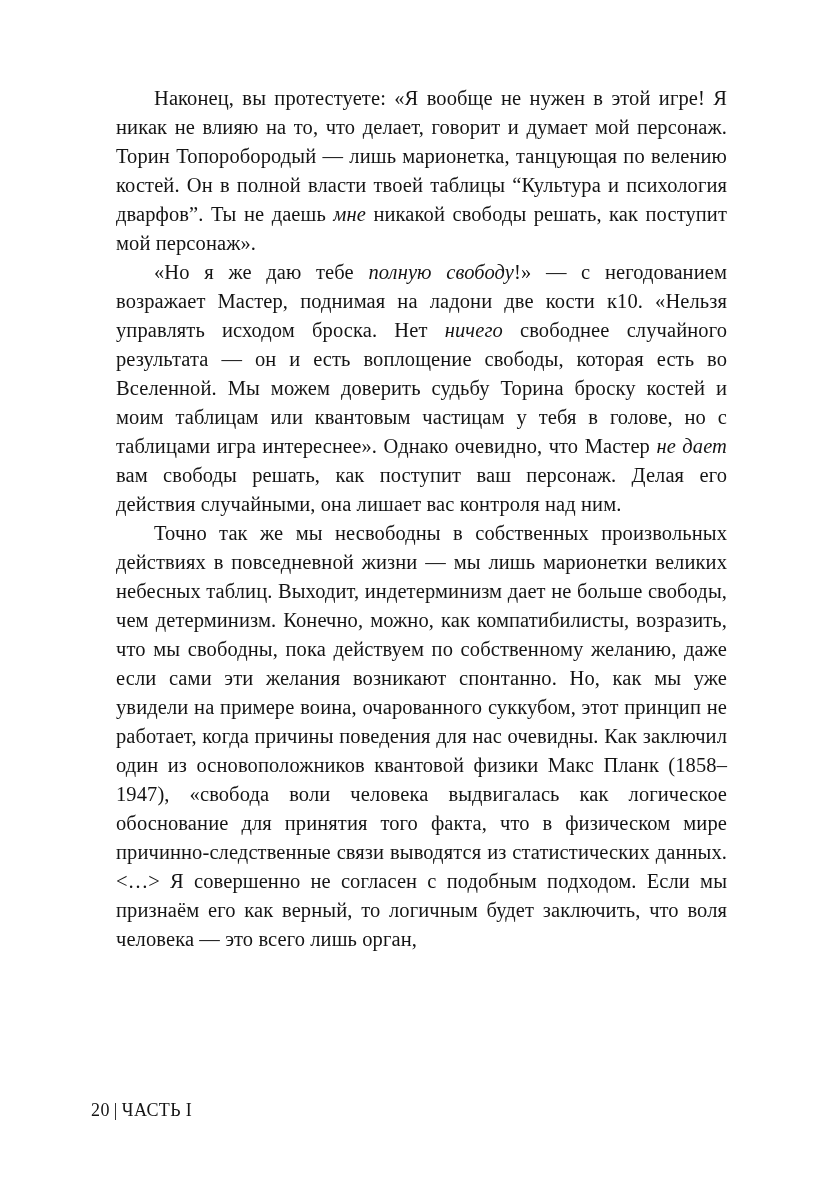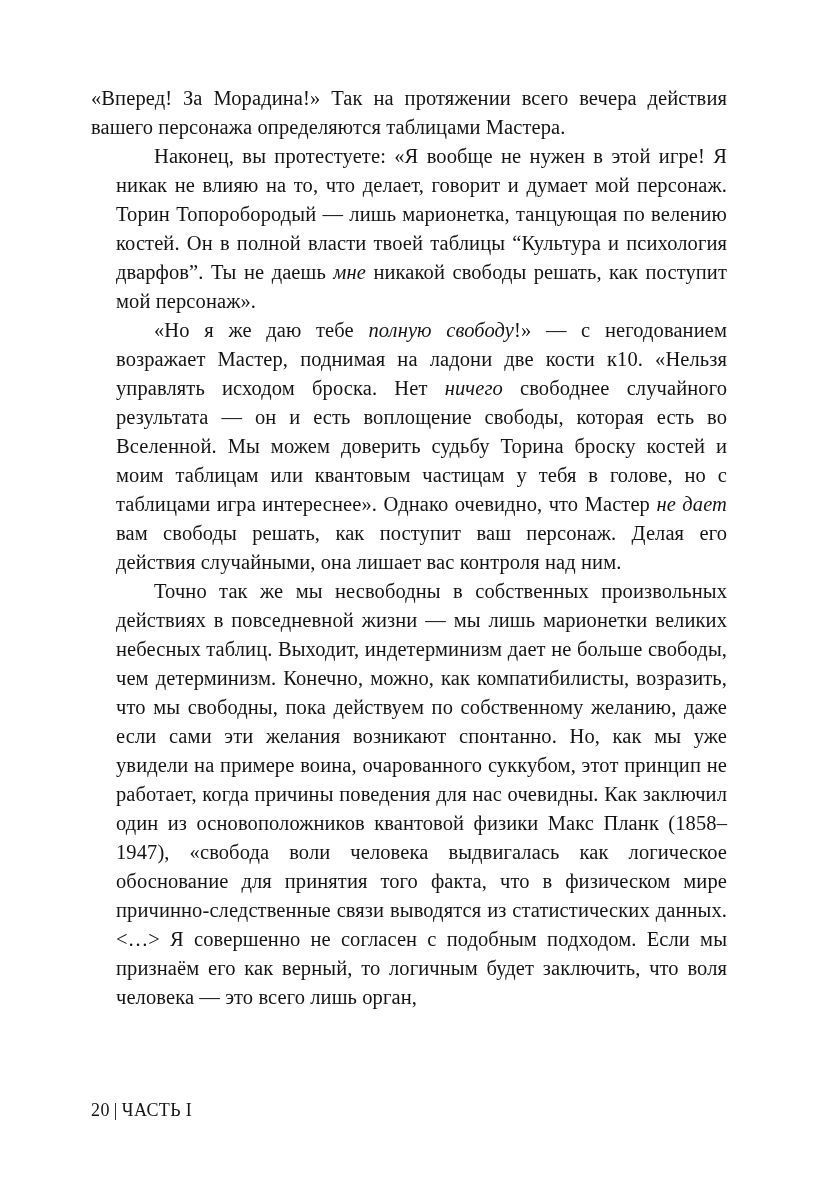--- a/index.html
+++ b/index.html
@@ -33,21 +33,20 @@
     color: #141414;
     letter-spacing: 0.4px;
   }
   .footer .sep { padding: 0 4px; color: #141414; }
 </style>
 </head>
 <body>
 
 <div class="page">
   <div class="text-block">
-      <p><span>«Вперед! За Морадина!» Так на протяжении всего вечера действия вашего персонажа определяются таблицами Мастера.</span></p>
       <p class="indent"><span>Наконец, вы протестуете: «Я вообще не нужен в этой игре! Я никак не влияю на то, что делает, говорит и думает мой персонаж. Торин Топоробородый — лишь марионетка, танцующая по велению костей. Он в полной власти твоей таблицы “Культура и психология дварфов”. Ты не даешь </span><em>мне</em><span> никакой свободы решать, как поступит мой персонаж».</span></p>
       <p class="indent"><span>«Но я же даю тебе </span><em>полную свободу</em><span>!» — с негодованием возражает Мастер, поднимая на ладони две кости к10. «Нельзя управлять исходом броска. Нет </span><em>ничего</em><span> свободнее случайного результата — он и есть воплощение свободы, которая есть во Вселенной. Мы можем доверить судьбу Торина броску костей и моим таблицам или квантовым частицам у тебя в голове, но с таблицами игра интереснее». Однако очевидно, что Мастер </span><em>не дает</em><span> вам свободы решать, как поступит ваш персонаж. Делая его действия случайными, она лишает вас контроля над ним.</span></p>
       <p class="indent"><span>Точно так же мы несвободны в собственных произвольных действиях в повседневной жизни — мы лишь марионетки великих небесных таблиц. Выходит, индетерминизм дает не больше свободы, чем детерминизм. Конечно, можно, как компатибилисты, возразить, что мы свободны, пока действуем по собственному желанию, даже если сами эти желания возникают спонтанно. Но, как мы уже увидели на примере воина, очарованного суккубом, этот принцип не работает, когда причины поведения для нас очевидны. Как заключил один из основоположников квантовой физики Макс Планк (1858–1947), «свобода воли человека выдвигалась как логическое обоснование для принятия того факта, что в физическом мире причинно-следственные связи выводятся из статистических данных. &lt;…&gt; Я совершенно не согласен с подобным подходом. Если мы признаём его как верный, то логичным будет заключить, что воля человека — это всего лишь орган,</span></p>
     </div>
   <div class="footer">
     <span>20</span><span class="sep">|</span><span>ЧАСТЬ I</span>
   </div>
 </div>
 
 </body></html>

